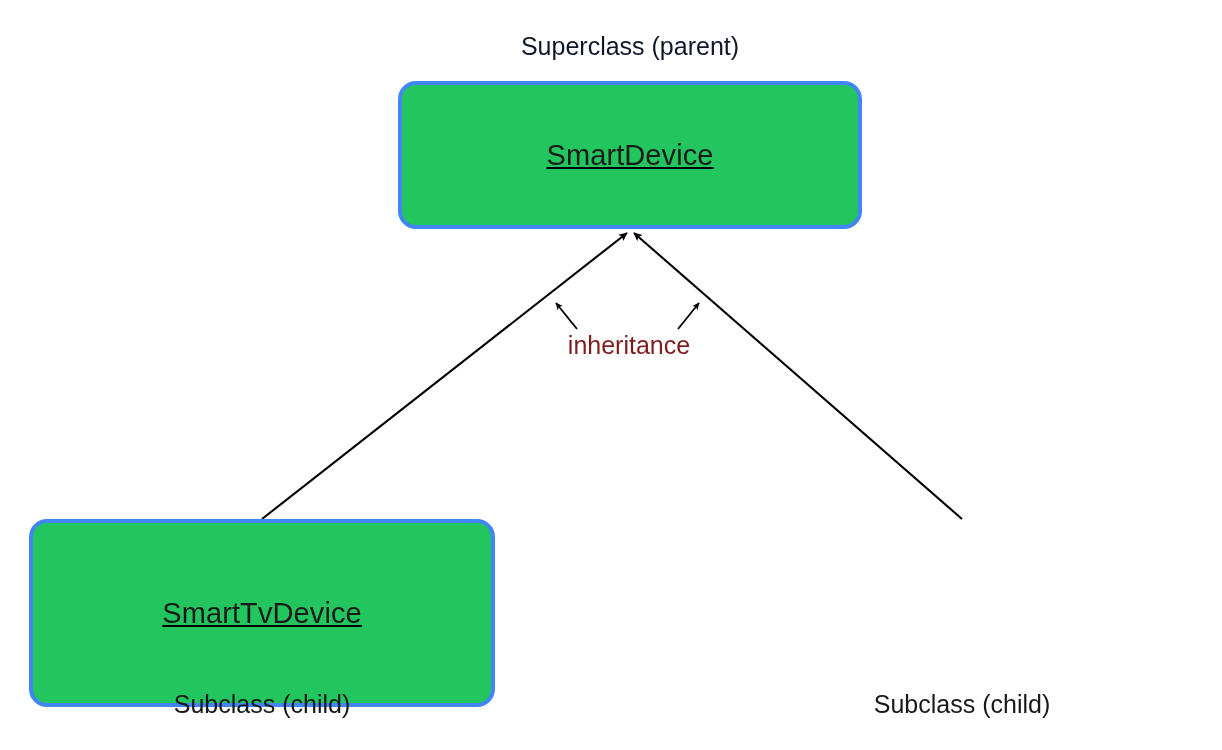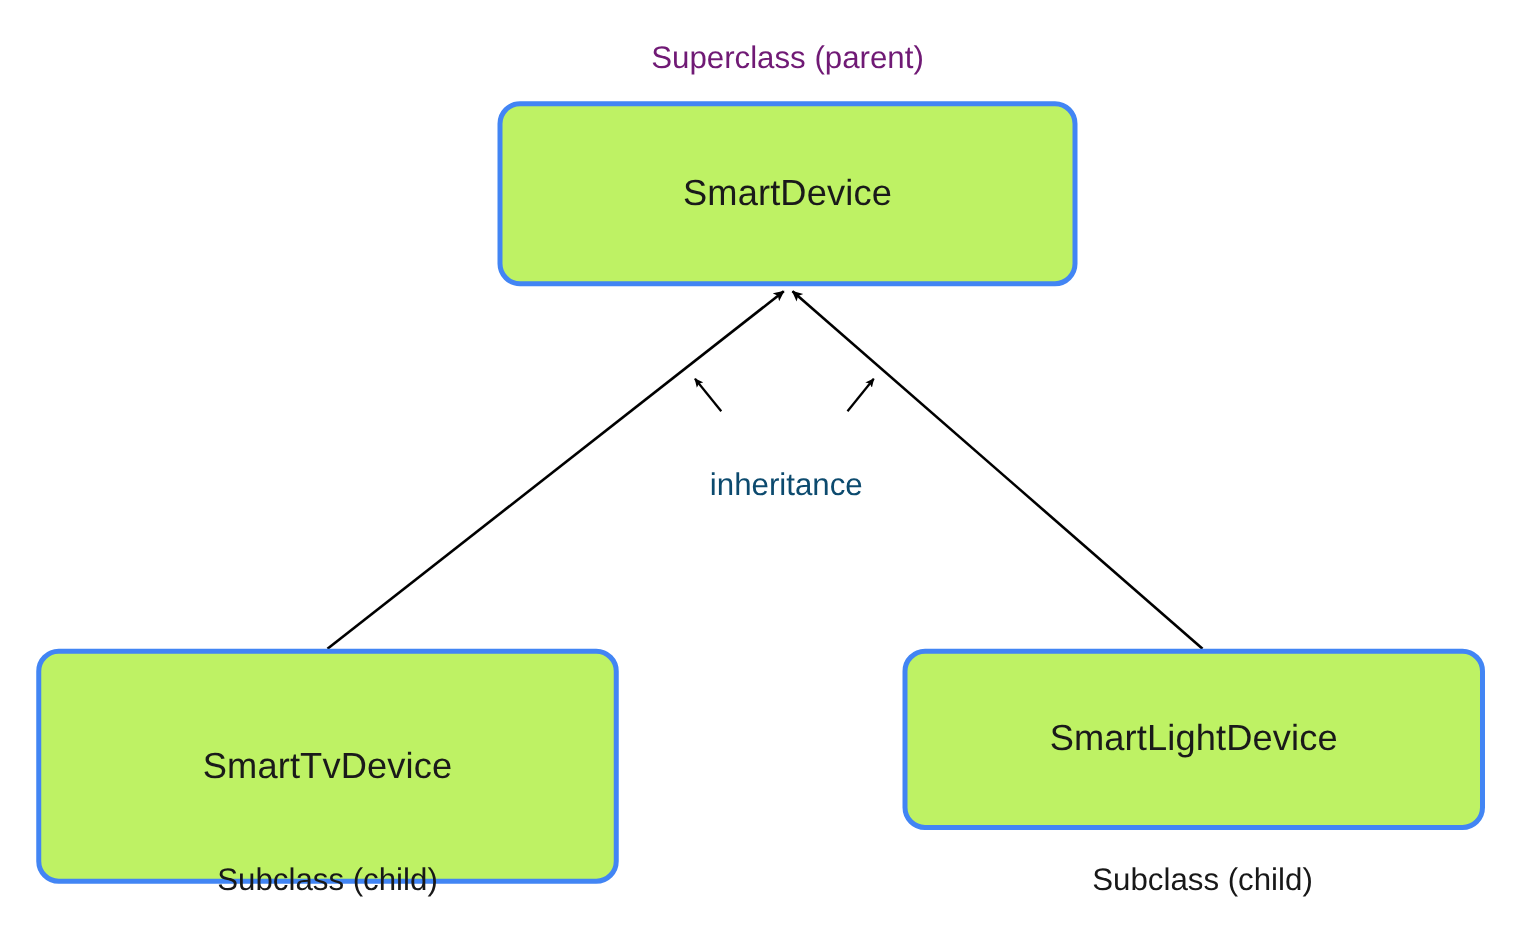--- a/index.html
+++ b/index.html
@@ -25,28 +25,29 @@
     left: 0;
     top: 0;
     width: 1222px;
     height: 750px;
     z-index: 1;
   }
   
   .class-box {
     position: absolute;
     box-sizing: border-box;
-    background: #bef264;
+    background: #22c55e;
     border-style: solid;
     border-width: 4px;
     border-radius: 18px;
     display: flex;
     align-items: center;
     justify-content: center;
     z-index: 2;
+    text-decoration: underline;
   }
   .class-box .class-name {
     font-size: 29px;
     color: #1a1a1a;
     letter-spacing: 0.1px;
     line-height: 1;
     text-align: center;
     white-space: nowrap;
   }
   #box-superclass {
@@ -120,31 +121,28 @@
 
     <line x1="262" y1="519" x2="627" y2="233" stroke="#000000" stroke-width="2.1" marker-end="url(#arrow-big)"></line>
 
     <line x1="962" y1="519" x2="634" y2="233" stroke="#000000" stroke-width="2.1" marker-end="url(#arrow-big)"></line>
 
     <line x1="577" y1="329" x2="556" y2="303" stroke="#000000" stroke-width="1.8" marker-end="url(#arrow-small)"></line>
 
     <line x1="678" y1="329" x2="699" y2="303" stroke="#000000" stroke-width="1.8" marker-end="url(#arrow-small)"></line>
   </svg>
 
-  <div class="caption" id="caption-superclass" style="color: #701a75;">Superclass (parent)</div>
+  <div class="caption" id="caption-superclass" style="color: #0f172a;">Superclass (parent)</div>
 
   <div class="class-box" id="box-superclass" style="border-color: rgb(66, 133, 244);">
     <span class="class-name">SmartDevice</span>
   </div>
 
-  <div id="label-inheritance" style="color: #0c4a6e; margin-top: 43px;">inheritance</div>
+  <div id="label-inheritance" style="color: #7f1d1d;">inheritance</div>
 
   <div class="class-box" id="box-subclass-tv" style="border-color: rgb(66, 133, 244);">
     <span class="class-name">SmartTvDevice</span>
   </div>
   <div class="caption" id="caption-subclass-tv" style="color: rgb(24, 24, 24);">Subclass (child)</div>
 
-  <div class="class-box" id="box-subclass-light" style="border-color: rgb(66, 133, 244);">
-    <span class="class-name">SmartLightDevice</span>
-  </div>
   <div class="caption" id="caption-subclass-light" style="color: rgb(24, 24, 24);">Subclass (child)</div>
 
 </div>
 
 </body></html>

